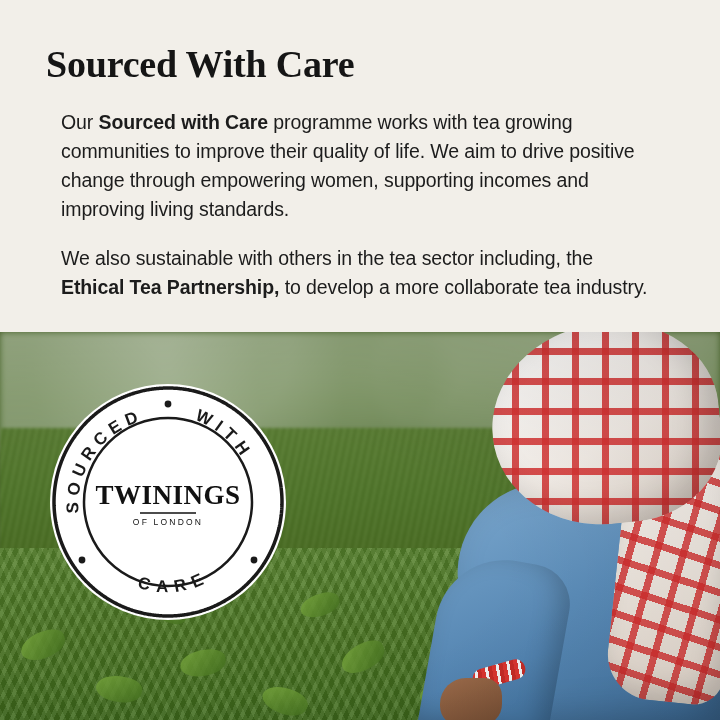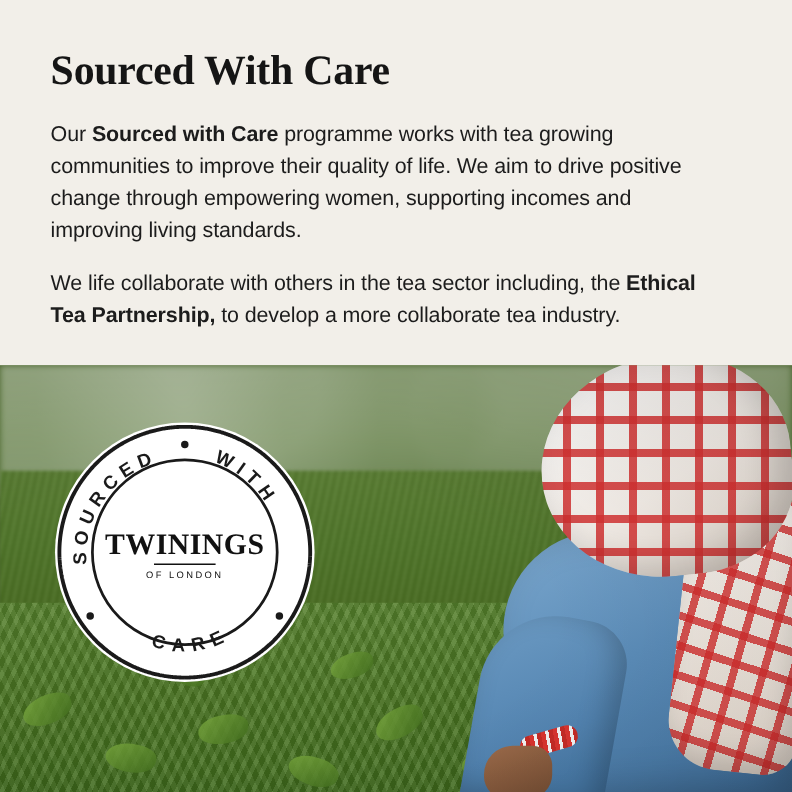--- a/index.html
+++ b/index.html
@@ -38,21 +38,21 @@
     line-height: 44px;
     letter-spacing: -0.2px;
     color: #151515;
     margin: 0 0 22px 0;
   }
   .para {
     font-family: "Liberation Sans", sans-serif;
     font-size: 19.5px;
     line-height: 29px;
     color: #1c1c1c;
-    margin: 0 0 20px 0;
+    margin: 0 0 20px 15px;
     max-width: 600px;
     letter-spacing: -0.1px;
   }
   .para:last-child { margin-bottom: 0; }
   .para b { font-weight: 700; }
 
   
   .photo {
     position: absolute;
     left: 0;
@@ -222,21 +222,21 @@
 <div class="page">
 
   <div class="text-panel">
     <h1 class="headline">Sourced With Care</h1>
 
     <p class="para">
       <span>Our </span><b>Sourced with Care</b><span> programme works with tea growing communities to improve their quality of life. We aim to drive positive change through empowering women, supporting incomes and improving living standards.</span>
     </p>
 
     <p class="para">
-      <span>We life collaborate with others in the tea sector including, the </span><b>Ethical Tea Partnership,</b><span> to develop a more collaborate tea industry.</span>
+      <span>We also sustainable with others in the tea sector including, the </span><b>Ethical Tea Partnership,</b><span> to develop a more collaborate tea industry.</span>
     </p>
   </div>
 
   <div class="photo">
 
     <div class="sky-trees"></div>
     <div class="tree" style="left:10px;"></div>
     <div class="tree" style="left:120px; width:90px; height:125px;"></div>
     <div class="tree" style="left:250px; width:80px; height:115px;"></div>
     <div class="tree" style="left:380px; width:100px; height:130px;"></div>

